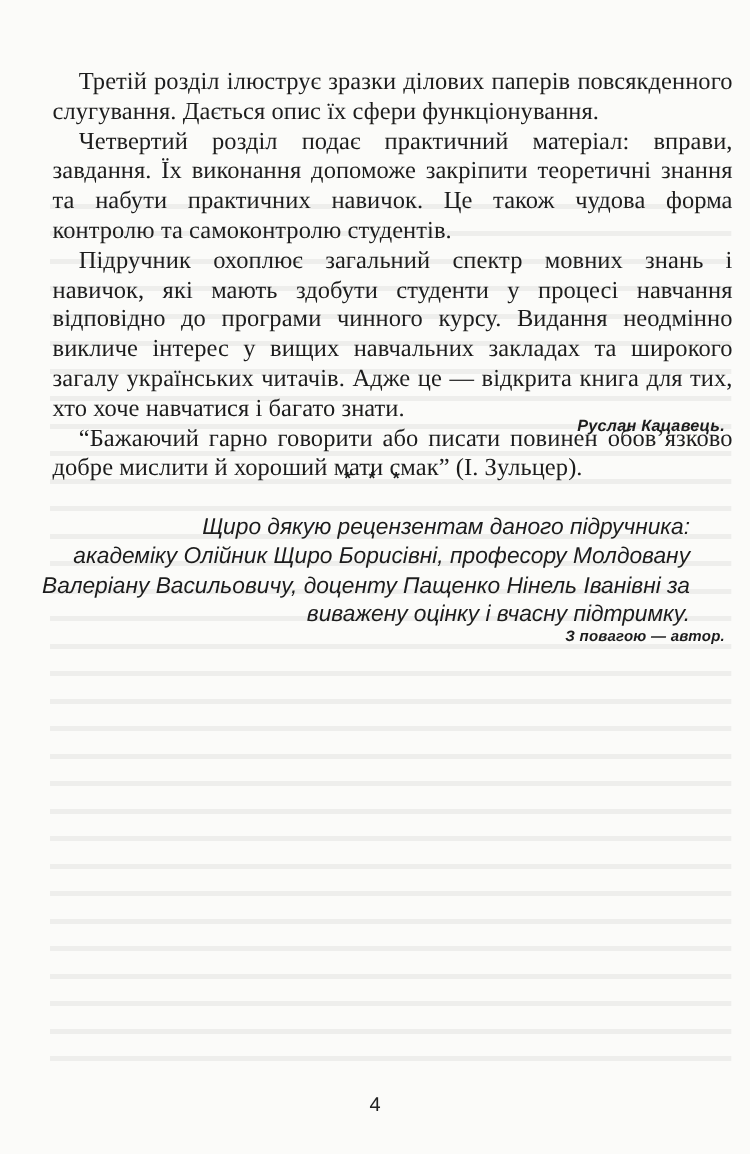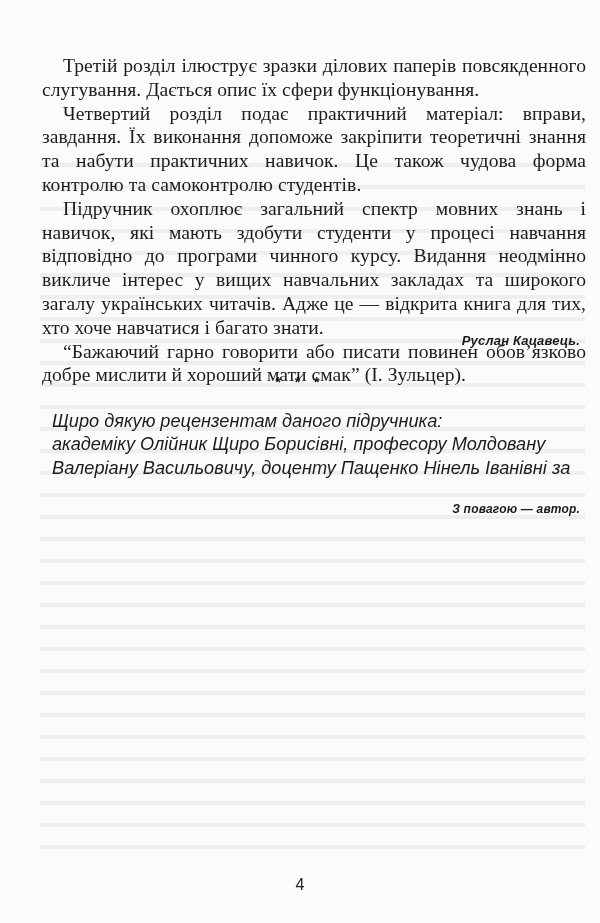--- a/index.html
+++ b/index.html
@@ -68,27 +68,28 @@
       width: 600px;
       top: 374px;
       text-align: center;
       font-family: "Liberation Sans", sans-serif;
       font-weight: bold;
       font-size: 14px;
       letter-spacing: 5px;
     }
     .ack {
       position: absolute;
-      left: 52px;
+      left: 32px;
       top: 410px;
       width: 520px;
       font-family: "Liberation Sans", sans-serif;
       font-style: italic;
       font-size: 18.2px;
       line-height: 23.3px;
+      text-align: right;
     }
     .ack div { white-space: nowrap; }
     .ack-sign {
       position: absolute;
       right: 20px;
       top: 502px;
       font-family: "Liberation Sans", sans-serif;
       font-weight: bold;
       font-style: italic;
       font-size: 12px;
@@ -121,18 +122,19 @@
   </div>
 
   <div class="signature">Руслан Кацавець.</div>
 
   <div class="stars">* * *</div>
 
   <div class="ack">
     <div>Щиро дякую рецензентам даного підручника:</div>
     <div>академіку Олійник Щиро Борисівні, професору Молдовану</div>
     <div>Валеріану Васильовичу, доценту Пащенко Нінель Іванівні за</div>
+    <div>виважену оцінку і вчасну підтримку.</div>
   </div>
 
   <div class="ack-sign">З повагою — автор.</div>
 
   <div class="page-number">4</div>
 </div>
 
 </body></html>

